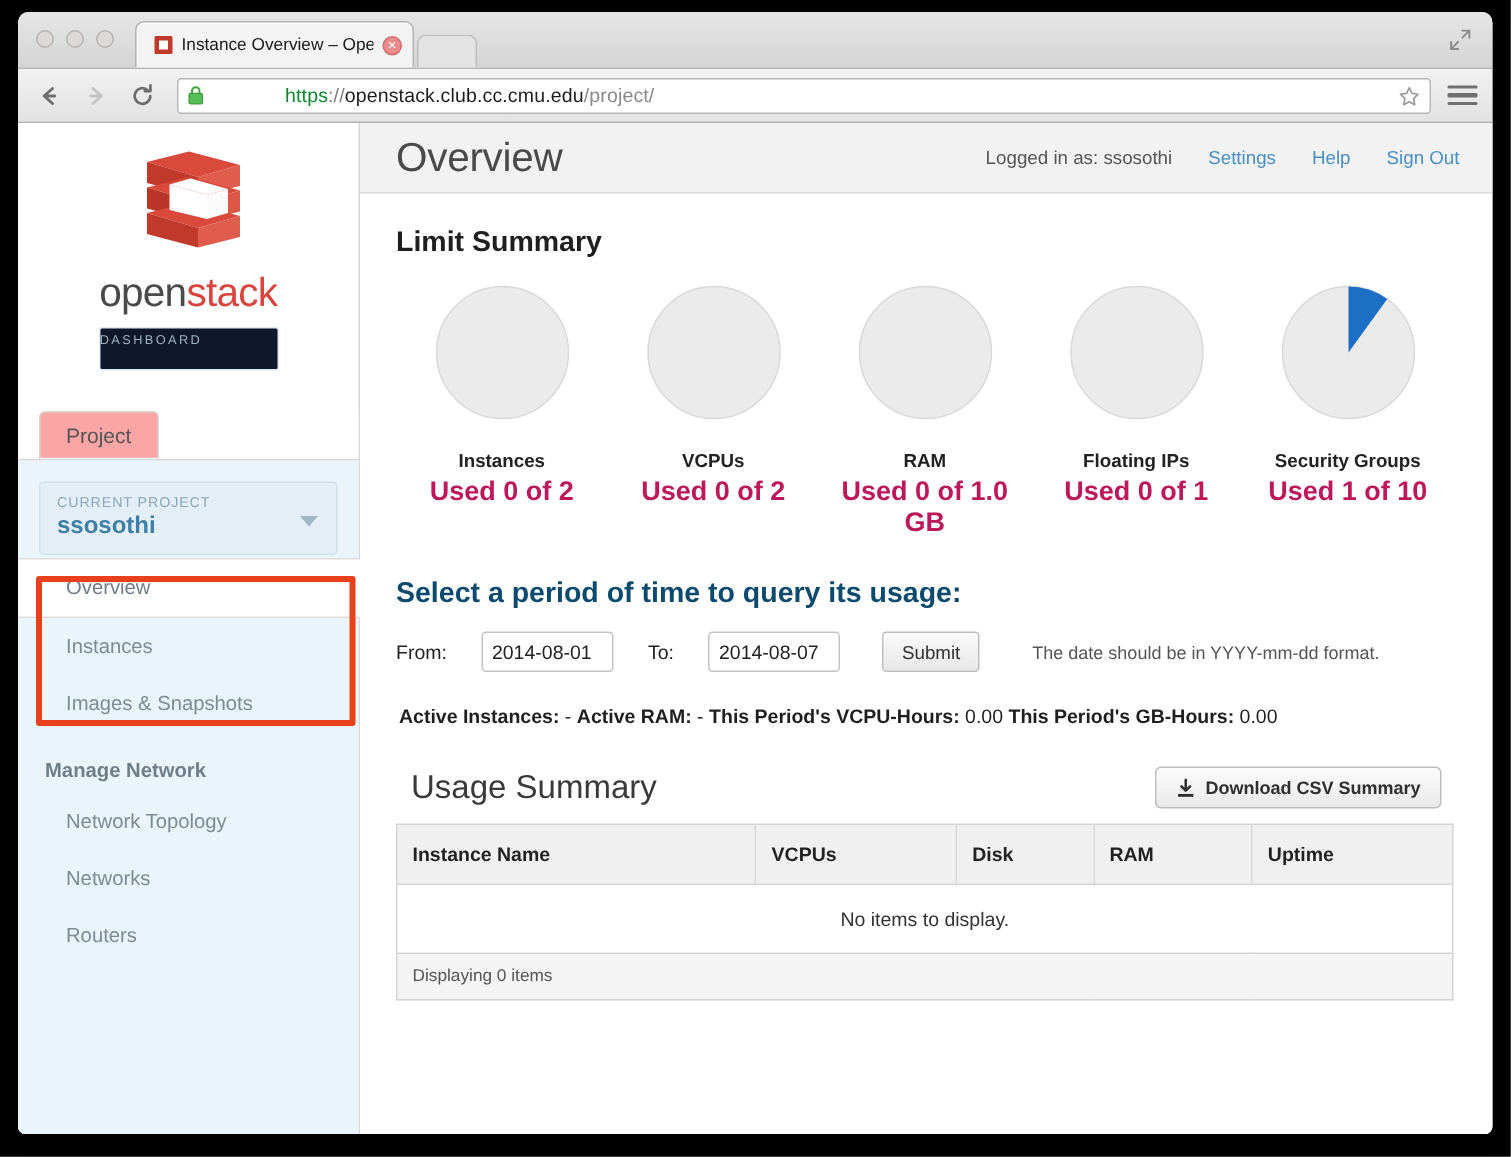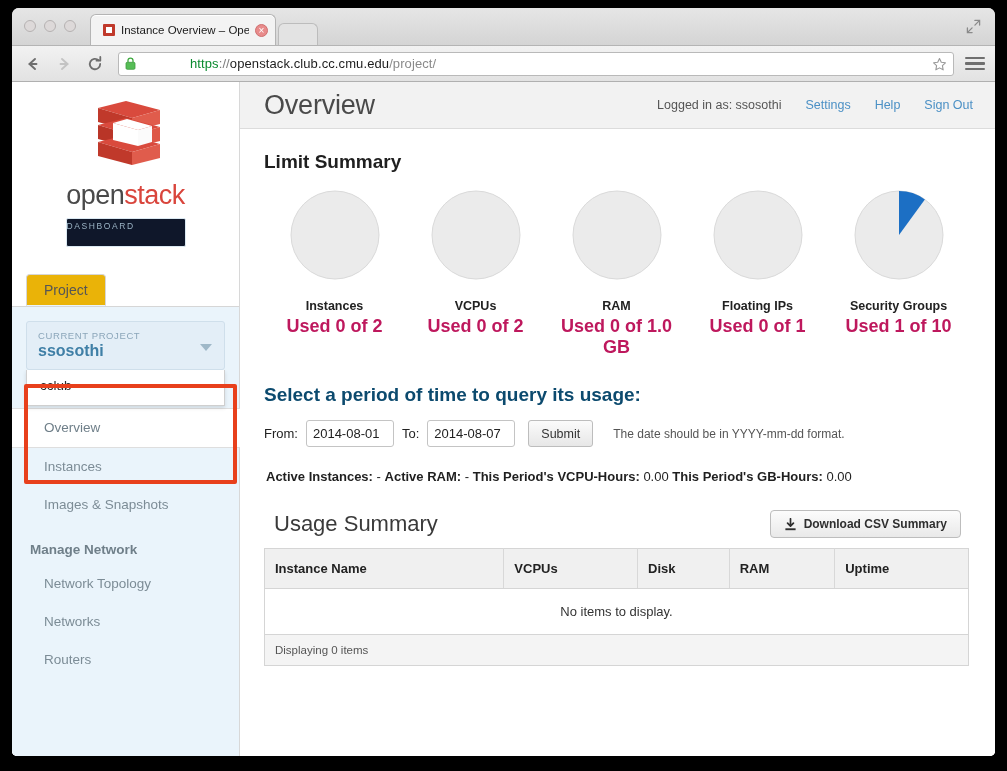--- a/index.html
+++ b/index.html
@@ -166,21 +166,21 @@
     border-bottom: 1px solid #d6d6d6;
     display: flex; align-items: flex-end;
     padding-left: 14px;
     background: #fff;
   }
   .proj-tab {
     height: 32px;
     padding: 0 17px;
     font-size: 14px; color: #555;
     line-height: 31px;
-    background: #eab308;
+    background: #fca5a5;
     border: 1px solid #d6d6d6;
     border-bottom: 1px solid #eaf4fb;
     border-radius: 4px 4px 0 0;
   }
   .sidebar-body {
     background: #eaf4fb;
     padding: 0 0 26px 0;
     min-height: 470px;
     border-bottom: 1px solid #d2d2d2;
   }
@@ -274,21 +274,21 @@
     margin: 0 0 14px 0;
   }
 
   
   .pies { display: flex; gap: 0; margin: 6px 0 0 0; }
   .pie-cell { flex: 1 1 0; text-align: center; }
   .pie-label { font-size: 12.5px; font-weight: bold; color: #222; margin-top: 12px; }
   .pie-sub  { font-size: 18px; font-weight: bold; color: #be185d; margin-top: 3px; }
 
   .query-title { font-size: 19px; font-weight: bold; color: #0c4a6e; margin: 26px 0 14px; }
-  .date-row { display: flex; align-items: center; gap: 8px; }
+  .date-row { display: flex; align-items: center; gap: 23px; }
   .date-label { font-size: 13px; color: #222; }
   .date-input {
     width: 88px; height: 27px;
     border: 1px solid #c4c4c4;
     border-radius: 3px;
     font-family: "Liberation Sans", sans-serif;
     font-size: 13px; color: #222;
     padding: 0 6px;
     background: #fff;
   }
@@ -443,23 +443,20 @@
         <div class="proj-tab">Project</div>
       </div>
 
       <div class="sidebar-body">
         <div class="project-select-wrap">
           <div class="project-select">
             <div class="cur-proj-label">CURRENT PROJECT</div>
             <div class="cur-proj-name">ssosothi</div>
             <span class="caret"></span>
           </div>
-          <div class="project-dropdown">
-            <div class="dropdown-item">cclub</div>
-          </div>
         </div>
 
         <div class="nav-list">
           <div class="nav-item active">Overview</div>
           <div class="nav-item">Instances</div>
           <div class="nav-item">Images &amp; Snapshots</div>
           <div class="nav-heading">Manage Network</div>
           <div class="nav-item">Network Topology</div>
           <div class="nav-item">Networks</div>
           <div class="nav-item">Routers</div>

